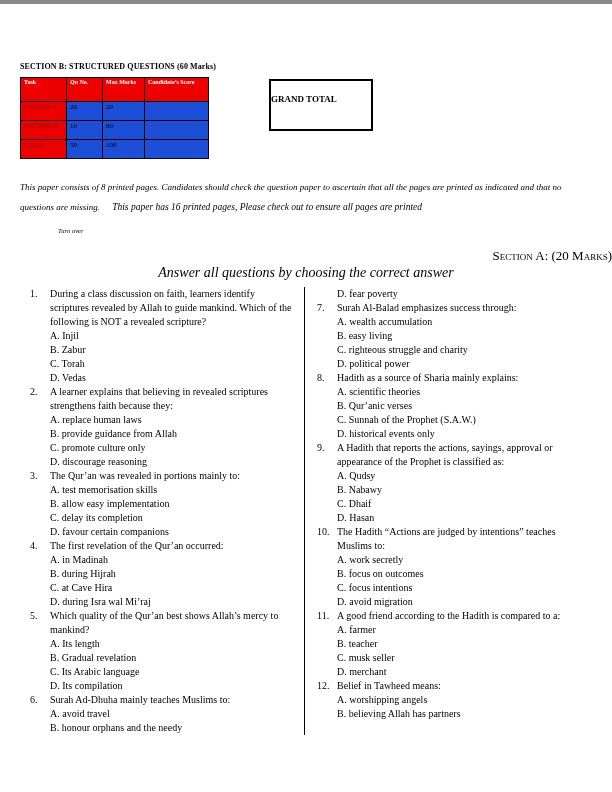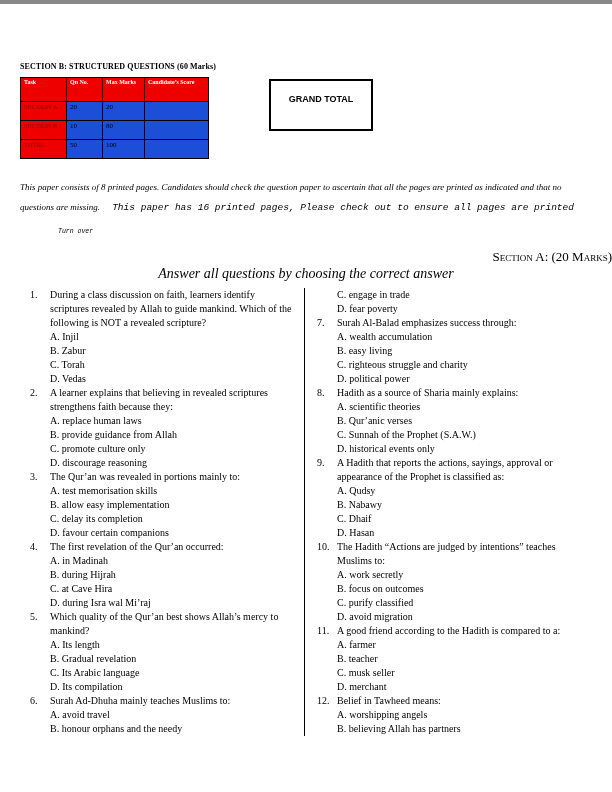--- a/index.html
+++ b/index.html
@@ -23,28 +23,28 @@
     font-size:6px; font-weight:bold; height:24px;
   }
   .marks-table td { font-size:7px; height:19px; background:#1d4ed8; }
   .marks-table td.rowlabel {
     background:var(--table-red,#ee0000); color:var(--label-red,#7f1010);
     font-size:6.5px;
   }
   .w-task{width:46px} .w-qn{width:36px} .w-max{width:42px} .w-score{width:64px}
   .grand-total {
     margin-left:60px; margin-top:2px; width:104px; height:52px;
-    border:2px solid #000; display:flex; justify-content:center;
-    padding-top:13px; font-family:Liberation Sans, sans-serif;
+    border:2px solid #000; display:flex; 
+    padding-top:13px; font-family:Liberation Serif, serif;
     font-weight:bold; font-size:9px;
   }
   .notice {
     margin:18px 20px 0 20px; font-size:9px; font-style:italic; line-height:20px;
   }
-  .hand { font-family:Liberation Mono, monospace; font-style:italic; }
+  .hand { font-family:Liberation Serif, serif; font-style:italic; }
   .hw-inline { font-size:9.5px; margin-left:10px; }
   .turn-over { margin:10px 0 0 58px; font-size:6.5px; }
   .sa-heading {
     text-align:right; margin-top:14px; font-weight:normal;
     font-size:13px; font-variant:small-caps;
   }
   .instruction { text-align:center; font-style:italic; font-size:14px; margin-top:1px; }
   .columns { display:flex; align-items:stretch; margin:6px 22px 0 30px; }
   .col { width:266px; }
   .divider { width:1px; background:#000; margin-left:8px; }
@@ -167,21 +167,20 @@
             <div class="opt">A. avoid travel</div>
             <div class="opt">B. honour orphans and the needy</div>
           </div>
         </div>
       </div>
     <div class="divider"></div>
     <div class="col col-right" id="col-right">
         <div class="q">
           <div class="qnum"></div>
           <div class="qbody">
-            <div class="opt">C. engage in trade</div>
             <div class="opt">D. fear poverty</div>
           </div>
         </div>
         <div class="q">
           <div class="qnum">7.</div>
           <div class="qbody">
             <div class="stem"><span>Surah Al-Balad emphasizes success through:</span></div>
             <div class="opt">A. wealth accumulation</div>
             <div class="opt">B. easy living</div>
             <div class="opt">C. righteous struggle and charity</div>
@@ -207,21 +206,21 @@
             <div class="opt">C. Dhaif</div>
             <div class="opt">D. Hasan</div>
           </div>
         </div>
         <div class="q">
           <div class="qnum">10.</div>
           <div class="qbody">
             <div class="stem"><span>The Hadith “Actions are judged by intentions” teaches Muslims to:</span></div>
             <div class="opt">A. work secretly</div>
             <div class="opt">B. focus on outcomes</div>
-            <div class="opt">C. purify classified</div>
+            <div class="opt">C. focus intentions</div>
             <div class="opt">D. avoid migration</div>
           </div>
         </div>
         <div class="q">
           <div class="qnum">11.</div>
           <div class="qbody">
             <div class="stem"><span>A good friend according to the Hadith is compared to a:</span></div>
             <div class="opt">A. farmer</div>
             <div class="opt">B. teacher</div>
             <div class="opt">C. musk seller</div>

